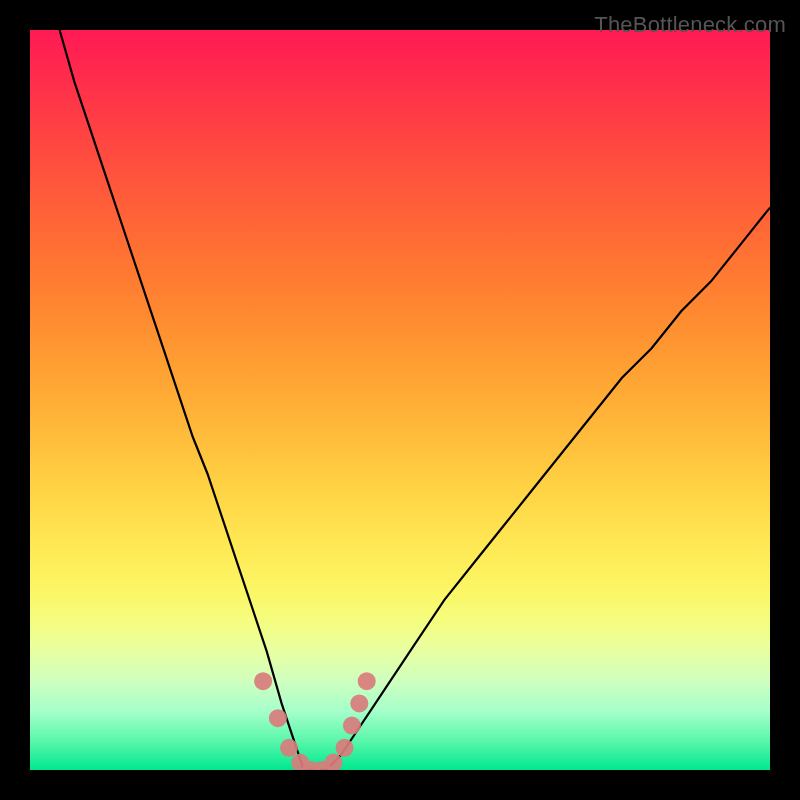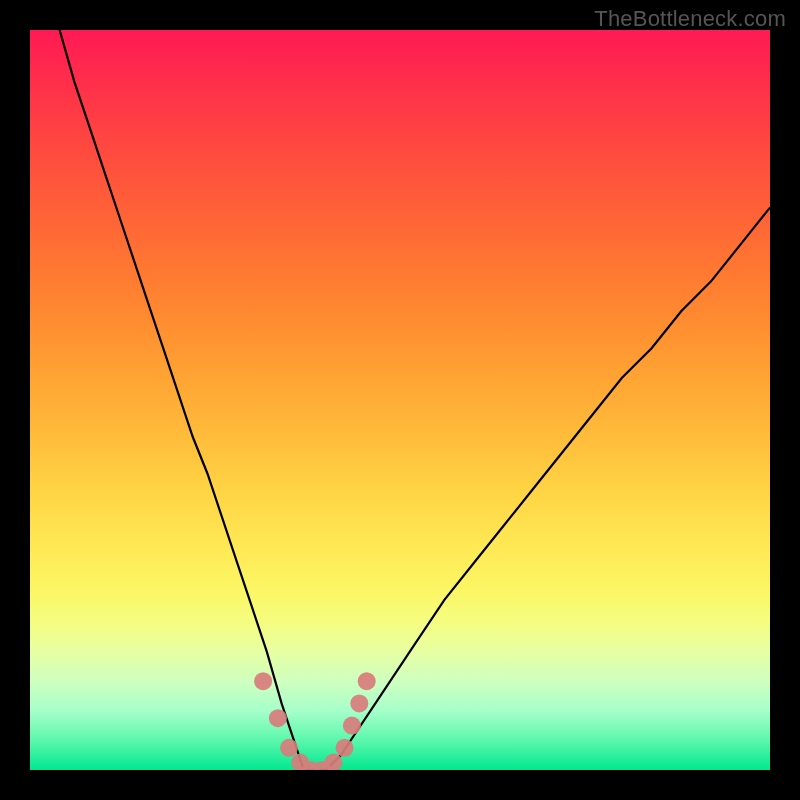--- a/index.html
+++ b/index.html
@@ -6,21 +6,21 @@
   body {
     width: 800px;
     height: 800px;
     background: #000;
     position: relative;
     font-family: Arial, Helvetica, sans-serif;
     overflow: hidden;
   }
   .watermark {
     position: absolute;
-    top: 6px;
+    top: 12px;
     right: 14px;
     font-size: 22px;
     font-weight: 400;
     color: #555;
     z-index: 10;
     letter-spacing: 0.2px;
   }
   .plot-area {
     position: absolute;
     left: 30px;

